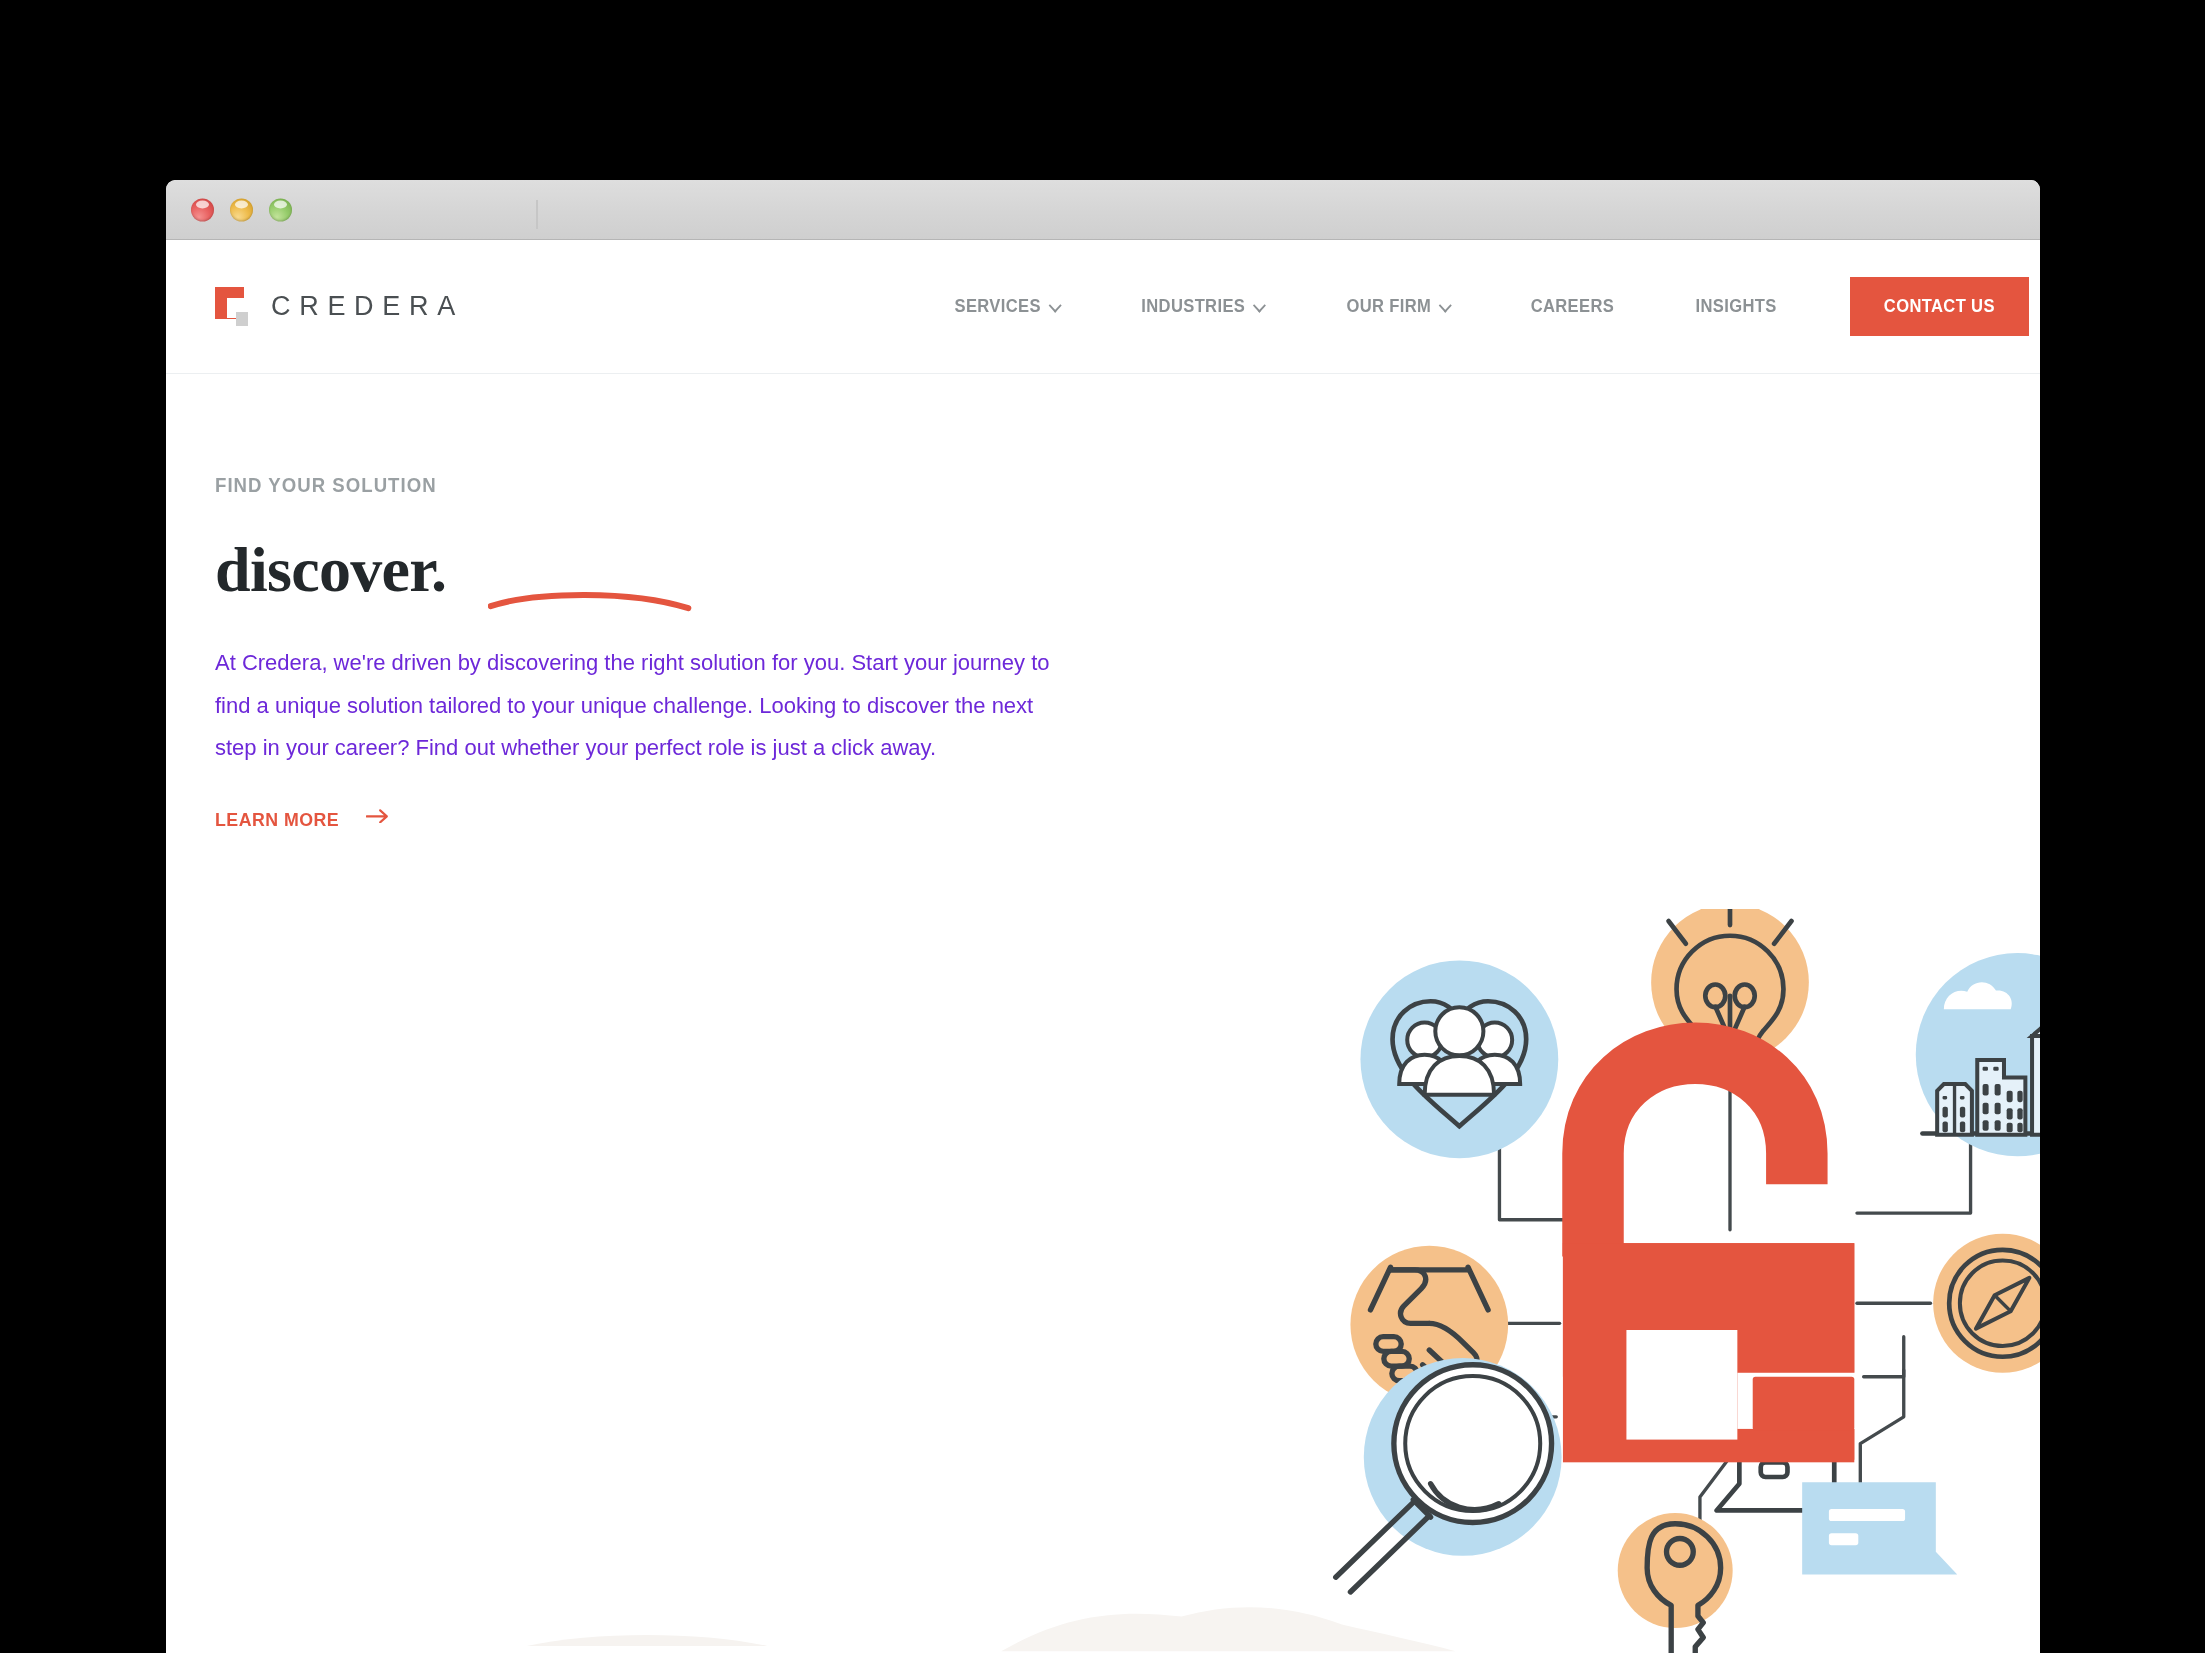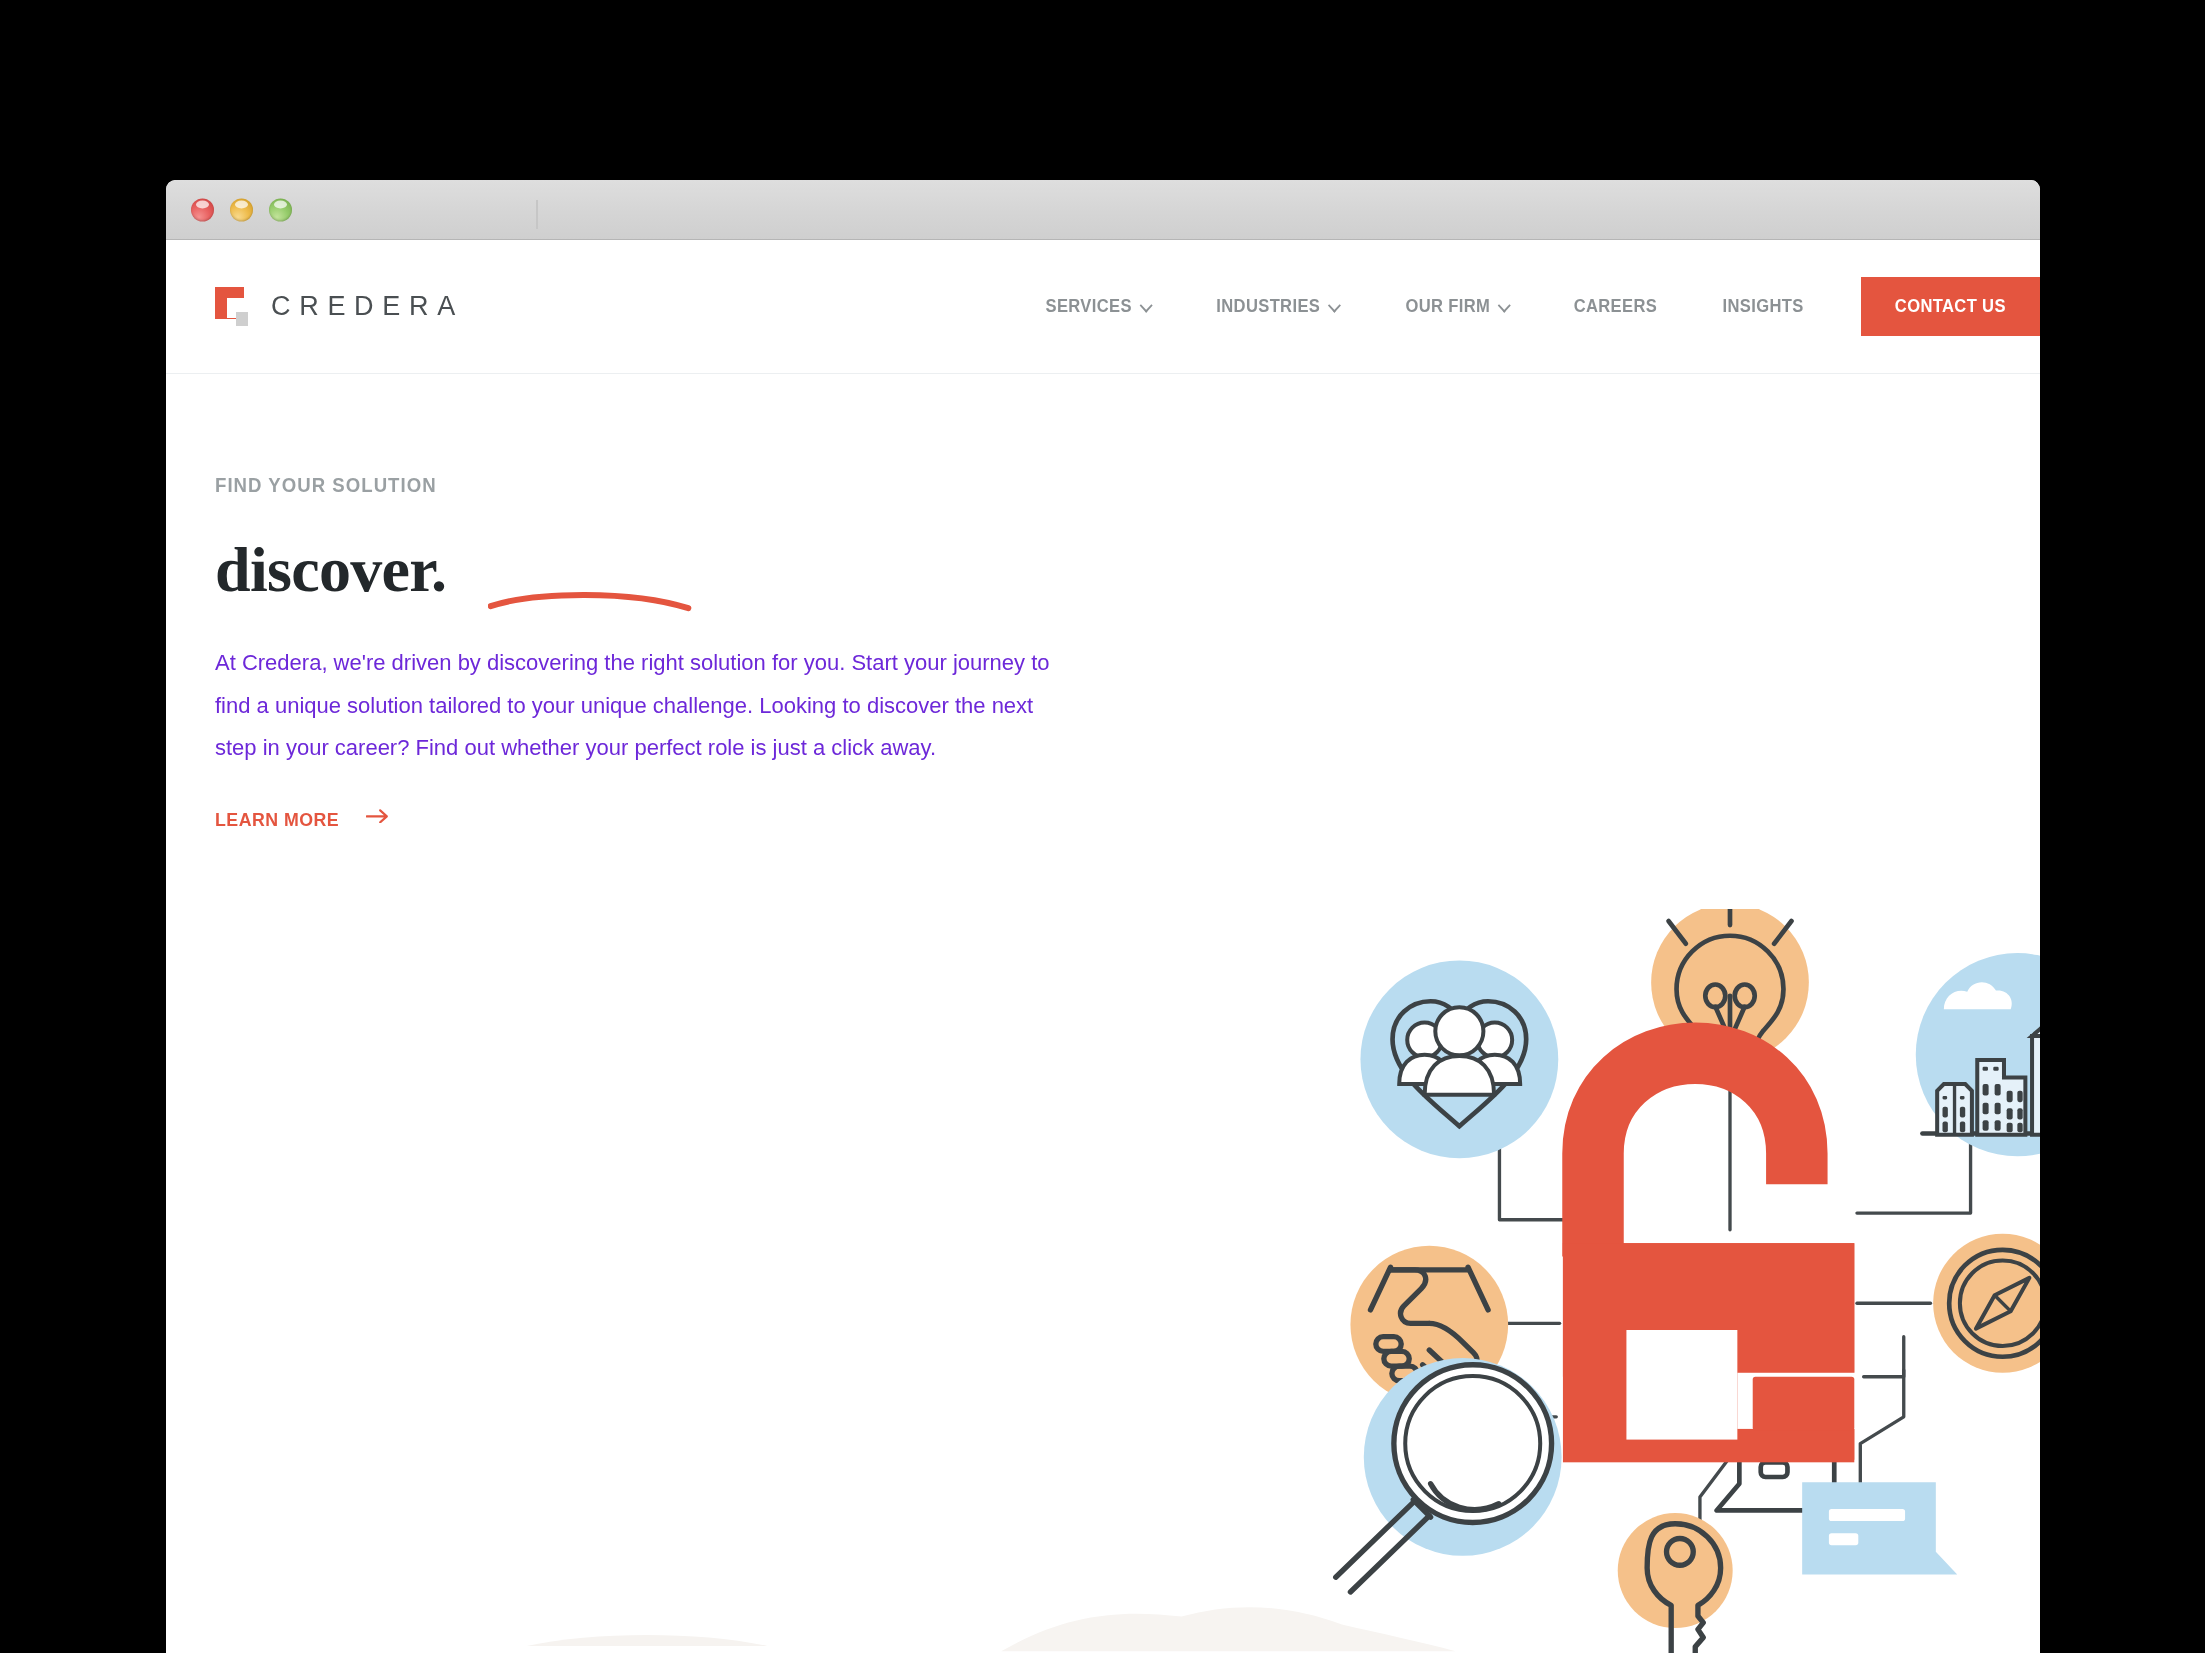--- a/index.html
+++ b/index.html
@@ -109,21 +109,21 @@
     font-size: 27px;
     letter-spacing: 8.7px;
     color: #4a4f52;
     font-weight: 400;
   }
 
   #main-nav {
     display: flex;
     align-items: center;
     margin-left: auto;
-    gap: 0;
+    gap: 16px;
   }
   .nav-item {
     display: flex;
     align-items: center;
     gap: 8.7px;
     padding: 0 29px;
     font-size: 18px;
     font-weight: 700;
     letter-spacing: 0.4px;
     color: #8c9194;
@@ -135,21 +135,21 @@
   }
   .caret {
     display: inline-block;
     width: 10px; height: 10px;
     border-right: 2px solid #8c9194;
     border-bottom: 2px solid #8c9194;
     transform: rotate(45deg) translateY(-2px);
   }
   #contact-button {
     margin-left: 25.4px;
-    margin-right: 0;
+    margin-right: 11px;
     background: #e4553f;
     color: #ffffff;
     font-size: 18px;
     font-weight: 700;
     letter-spacing: 0.4px;
     padding: 18.7px 29px;
     white-space: nowrap;
     cursor: pointer;
     border: none;
     font-family: inherit;

